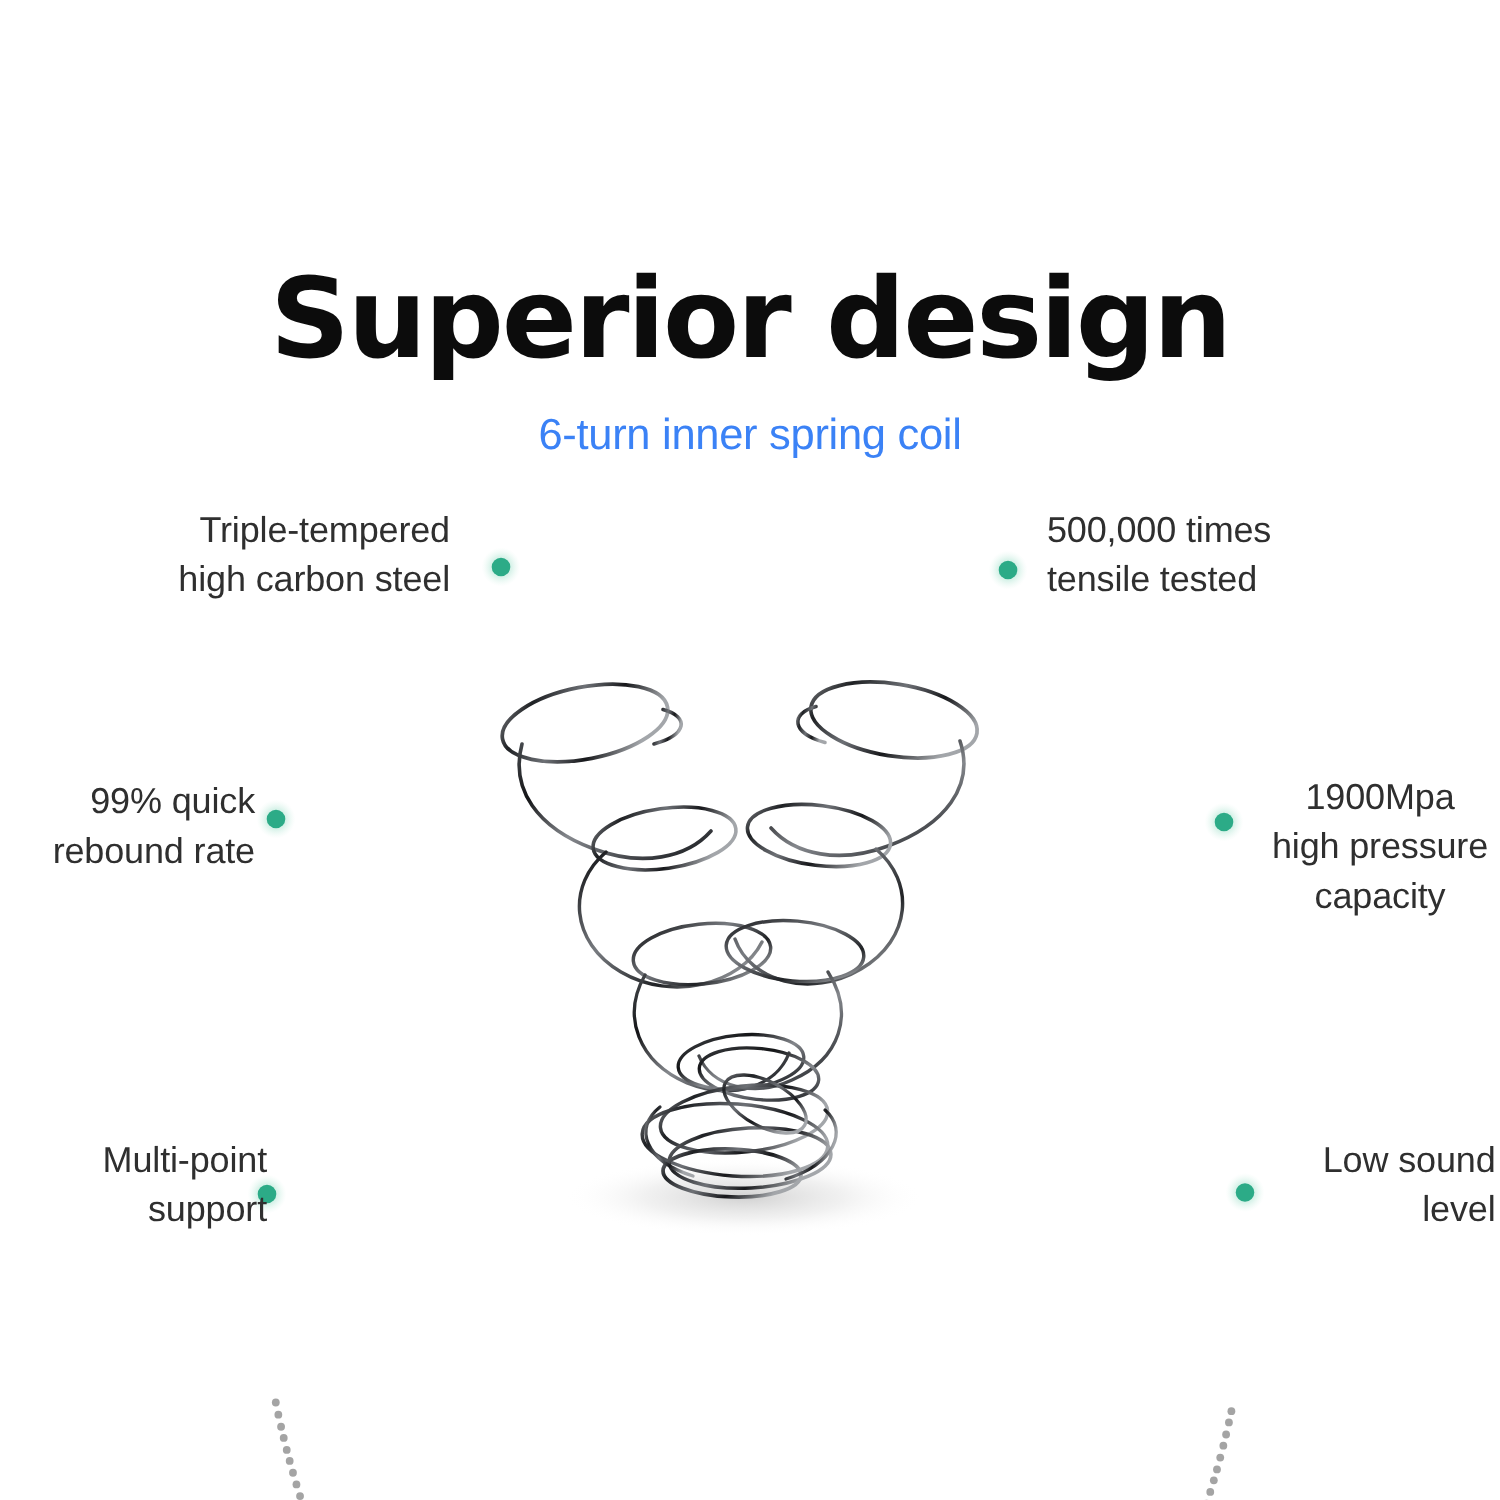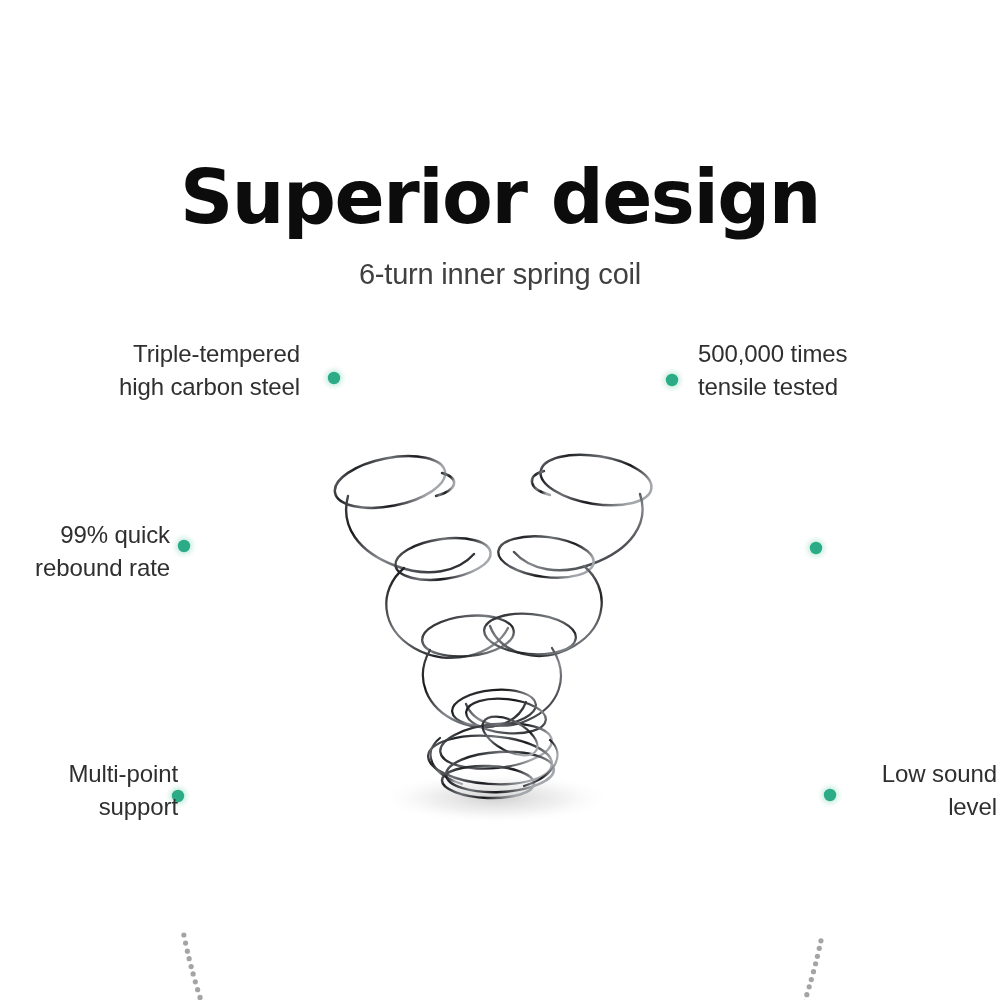--- a/index.html
+++ b/index.html
@@ -25,28 +25,28 @@
     left: 0;
     width: 1000px;
     text-align: center;
   }
   .title {
     font-size: 74px;
     font-weight: 700;
     letter-spacing: -1.5px;
     color: #0c0c0c;
     line-height: 1.0;
-    margin: 0;
+    margin: 16px;
     font-family: "DejaVu Sans", "Liberation Sans", sans-serif;
   }
   .subtitle {
     margin-top: 24px;
     font-size: 29px;
     font-weight: 400;
-    color: #404040;
+    color: #3b82f6;
     letter-spacing: -0.2px;
     font-family: "Liberation Sans", "DejaVu Sans", sans-serif;
   }
 
   
   #arc-layer {
     position: absolute;
     inset: 0;
     width: 1000px;
     height: 1000px;
@@ -333,17 +333,20 @@
 
   <div class="feature left" id="f-rebound">99% quick
 rebound rate</div>
 
   <div class="feature left" id="f-multi">Multi-point
 support</div>
 
   <div class="feature right" id="f-tensile">500,000 times
 tensile tested</div>
 
+  <div class="feature right" id="f-pressure">1900Mpa
+high pressure
+capacity</div>
 
   <div class="feature right" id="f-sound">Low sound
 level</div>
 
 </div>
 
 </body></html>

